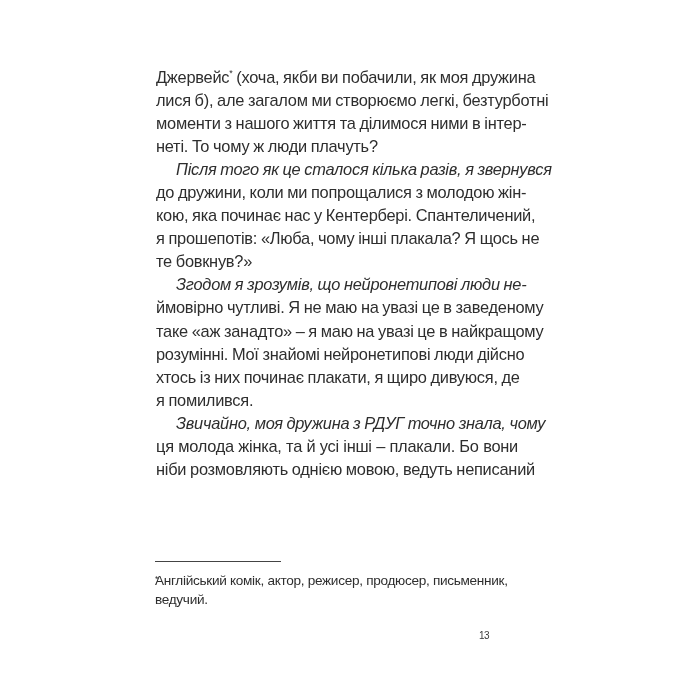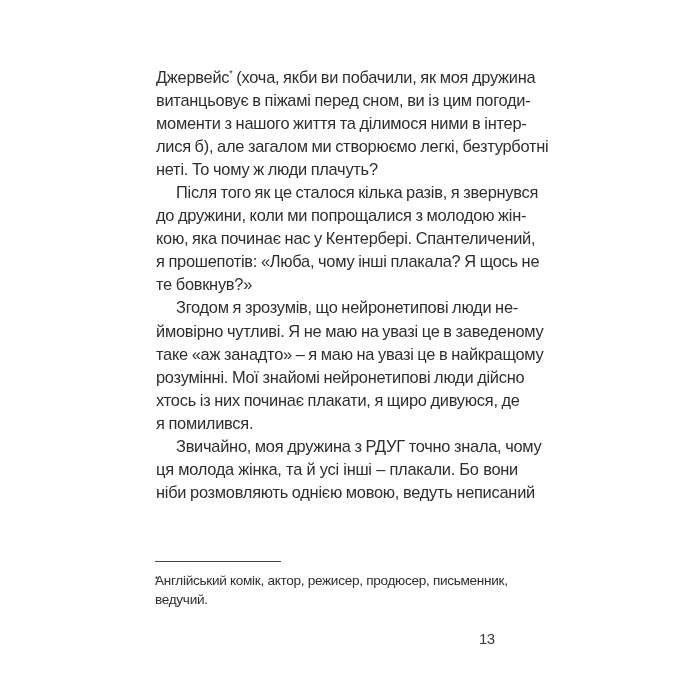--- a/index.html
+++ b/index.html
@@ -38,20 +38,21 @@
       text-align-last: justify;
       white-space: nowrap;
       height: 23.05px;
       overflow: visible;
     }
     .line.last {
       text-align-last: left;
     }
     .line.ind {
       padding-left: 20px;
+      font-style: italic;
     }
     sup.fn-mark {
       font-size: 9px;
       vertical-align: 7px;
       line-height: 0;
     }
     .footnote-rule {
       position: absolute;
       left: 155px;
       top: 561px;
@@ -74,35 +75,34 @@
       top: -1px;
       font-size: 9px;
     }
     .footnote .fn-text {
       letter-spacing: -0.3px;
     }
     .page-number {
       position: absolute;
       left: 479px;
       top: 630px;
-      font-size: 15px;
+      font-size: 10px;
       color: #3a3a3a;
       letter-spacing: -0.5px;
     }
   </style>
 </head>
 <body>
 
 <div class="page">
 
   <div class="body-text">
     <span class="line"><span>Джервейс</span><sup class="fn-mark">*</sup><span> (хоча, якби ви побачили, як моя дружина</span></span>
-    <span class="line">витанцьовує в піжамі перед сном, ви із цим погоди-</span>
+    <span class="line">лися б), але загалом ми створюємо легкі, безтурботні</span>
     <span class="line">моменти з нашого життя та ділимося ними в інтер-</span>
-    <span class="line">лися б), але загалом ми створюємо легкі, безтурботні</span>
     <span class="line last">неті. То чому ж люди плачуть?</span>
     <span class="line ind">Після того як це сталося кілька разів, я звернувся</span>
     <span class="line">до дружини, коли ми попрощалися з молодою жін-</span>
     <span class="line">кою, яка починає нас у Кентербері. Спантеличений,</span>
     <span class="line">я прошепотів: «Люба, чому інші плакала? Я щось не</span>
     <span class="line last">те бовкнув?»</span>
     <span class="line ind">Згодом я зрозумів, що нейронетипові люди не-</span>
     <span class="line">ймовірно чутливі. Я не маю на увазі це в заведеному</span>
     <span class="line">таке «аж занадто» – я маю на увазі це в найкращому</span>
     <span class="line">розумінні. Мої знайомі нейронетипові люди дійсно</span>

